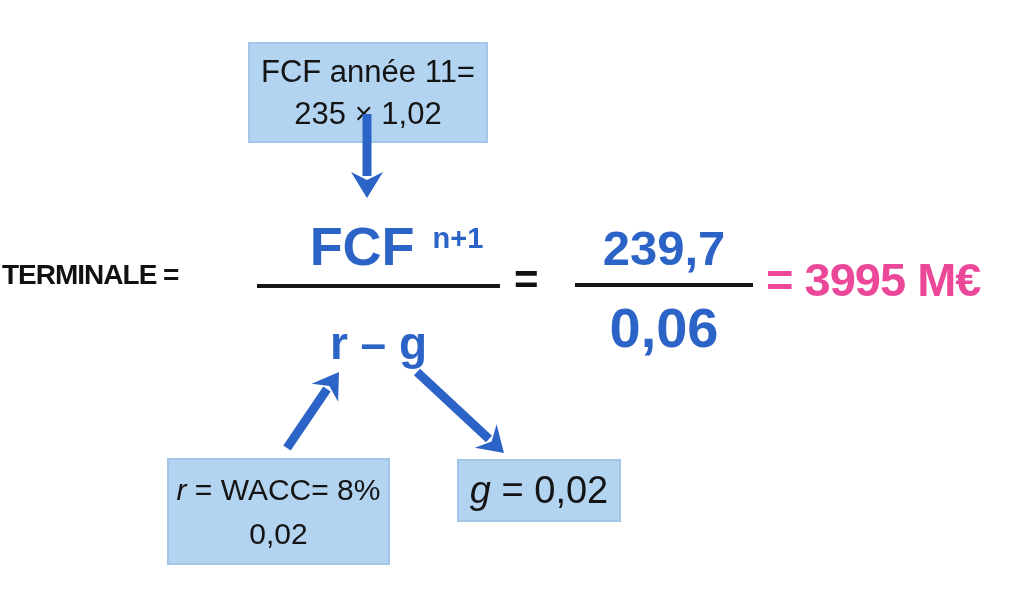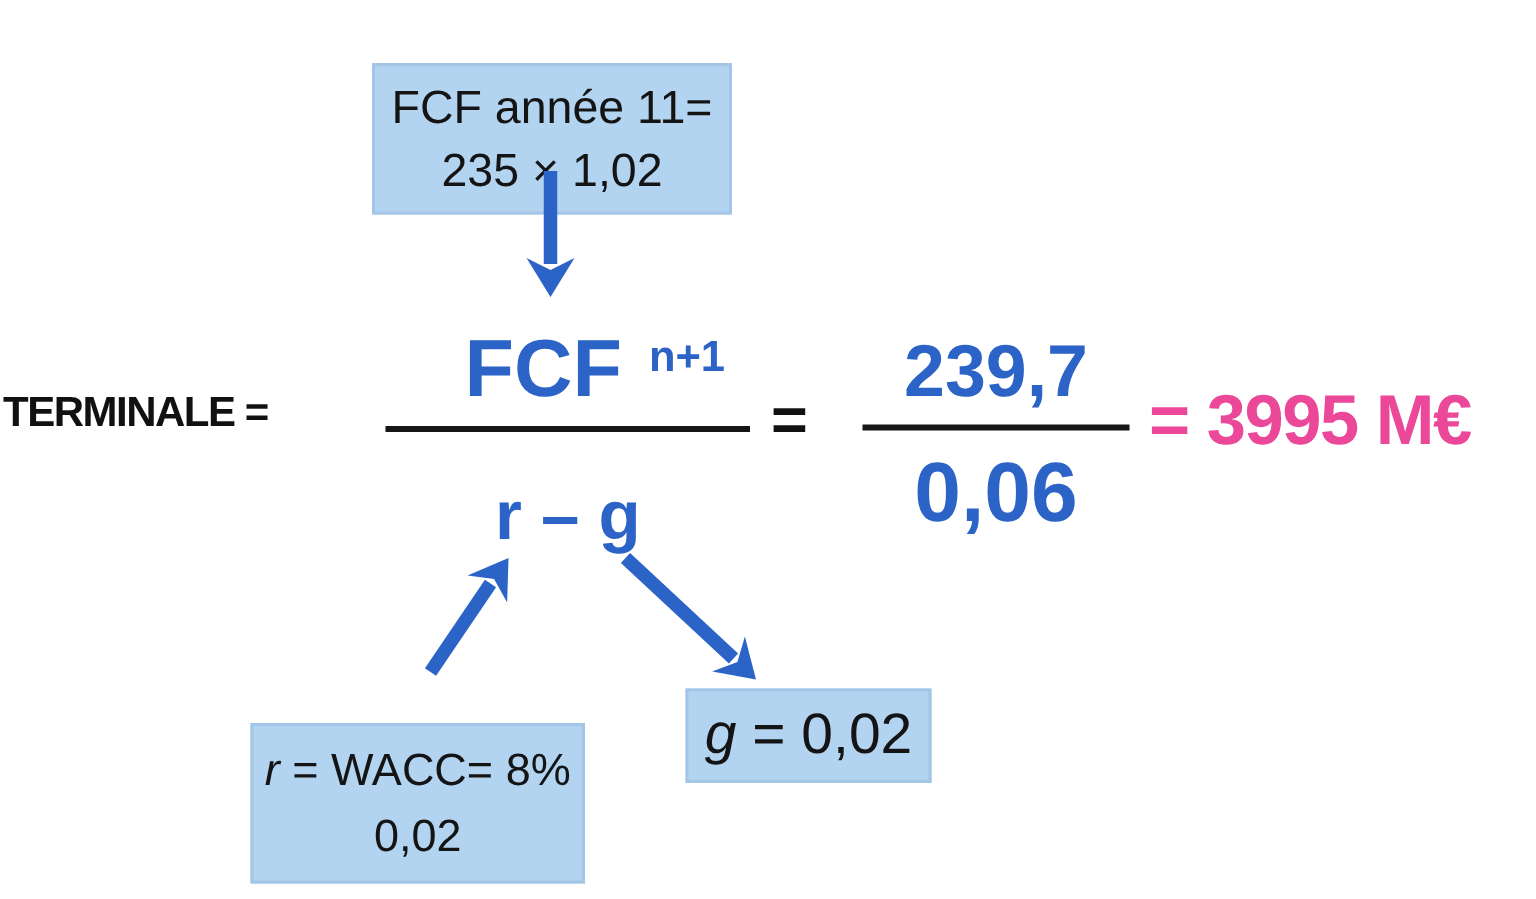--- a/index.html
+++ b/index.html
@@ -26,21 +26,21 @@
     justify-content: center;
     color: #141414;
     text-align: center;
   }
   .top-box {
     left: 248px; top: 2px; width: 240px; height: 101px;
     font-size: 31px; line-height: 42px; font-weight: 500; margin-top: 40px;
   }
   .r-box {
     left: 167px; top: 458px; width: 223px; height: 107px;
-    font-size: 30px; line-height: 44px; margin-top: 24px;
+    font-size: 30px; line-height: 44px;
   }
   .g-box {
     left: 457px; top: 459px; width: 164px; height: 63px;
     font-size: 38px;
   }
   .note-box i { font-style: italic; }
   .note-box span { white-space: pre; }
 
   .arrow-svg { position: absolute; }
 

